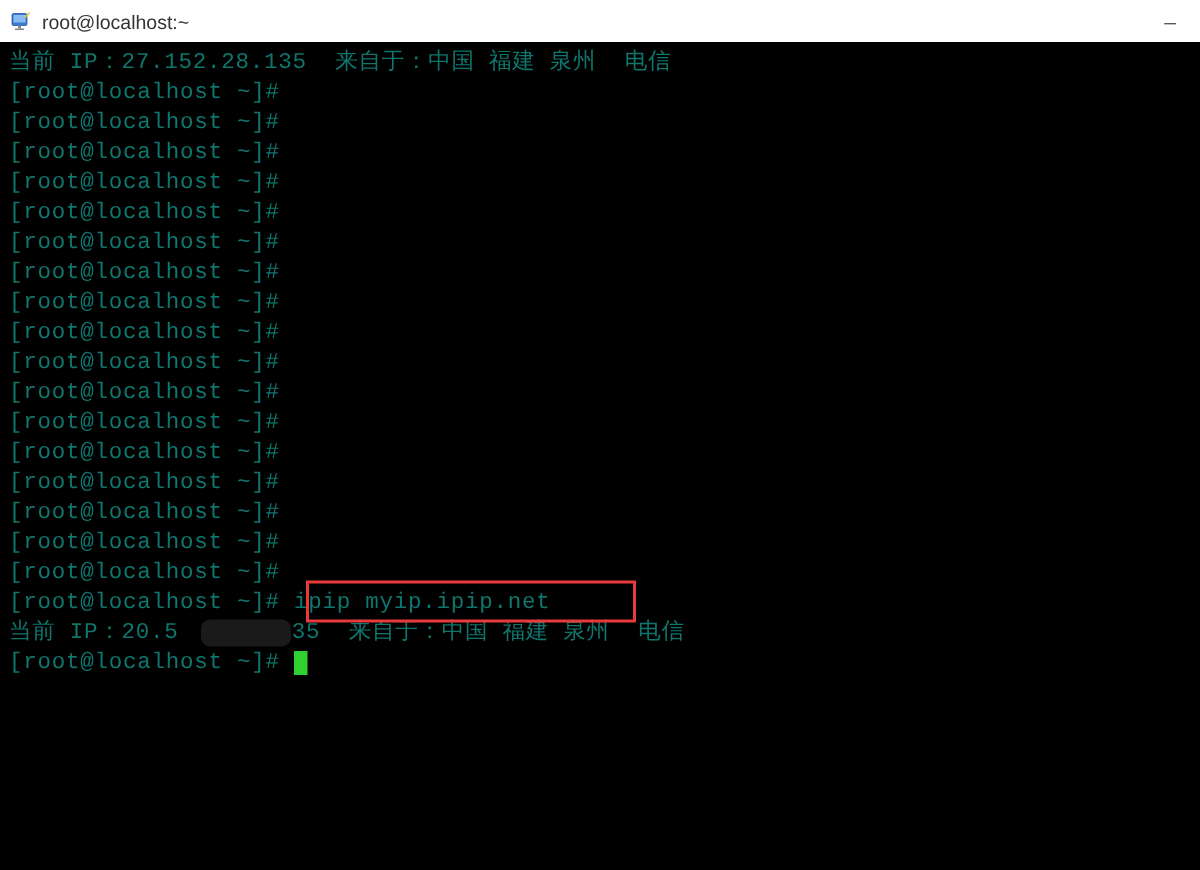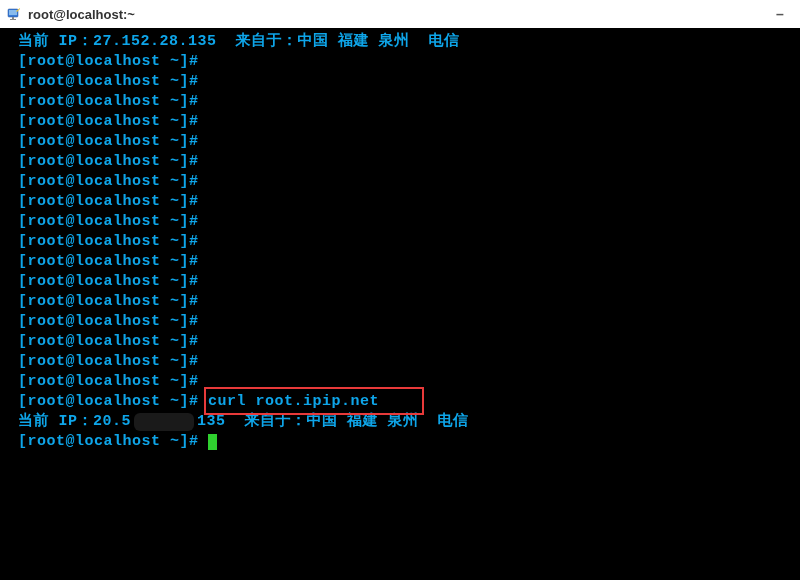--- a/index.html
+++ b/index.html
@@ -14,21 +14,20 @@
       font-family: "Segoe UI", Tahoma, sans-serif;
       overflow: hidden;
       position: relative;
     }
     .window {
       width: 100%;
       height: 100%;
       background: #ffffff;
       display: flex;
       flex-direction: column;
-      font-weight: bold;
     }
     .titlebar {
       height: 28px;
       background: #ffffff;
       display: flex;
       align-items: center;
       padding: 0 6px;
     }
     .titlebar-icon {
       width: 16px;
@@ -53,25 +52,25 @@
       height: 16px;
       display: flex;
       align-items: center;
       justify-content: center;
       color: #555;
       font-size: 14px;
     }
     .terminal {
       flex: 1;
       background: #000000;
-      color: #0ea5e9;
+      color: #0f766e;
       font-family: "Consolas", "Courier New", monospace;
       font-size: 15px;
       line-height: 20px;
-      padding: 4px 18px;
+      padding: 4px 6px;
       letter-spacing: 0.5px;
       position: relative;
       overflow: hidden;
     }
     .term-line {
       white-space: pre;
       height: 20px;
     }
     .highlight-box {
       position: absolute;
@@ -127,21 +126,21 @@
         <div class="term-line">[root@localhost ~]#</div>
         <div class="term-line">[root@localhost ~]#</div>
         <div class="term-line">[root@localhost ~]#</div>
         <div class="term-line">[root@localhost ~]#</div>
         <div class="term-line">[root@localhost ~]#</div>
         <div class="term-line">[root@localhost ~]#</div>
         <div class="term-line">[root@localhost ~]#</div>
         <div class="term-line">[root@localhost ~]#</div>
       </div>
 
-    <div class="term-line"><span>[root@localhost ~]# </span><span>curl root.ipip.net</span></div>
+    <div class="term-line"><span>[root@localhost ~]# </span><span>ipip myip.ipip.net</span></div>
 
     <div class="term-line"><span>当前 IP：20.5</span><span style="display:inline-block;width:66px;"></span><span>135  来自于：中国 福建 泉州  电信</span></div>
 
     <div class="term-line"><span>[root@localhost ~]# </span><span class="cursor-block"></span></div>
 
     <div class="highlight-box" style="left:204px; top:359px; width:220px; height:28px;"></div>
 
     <div class="smudge" style="left:134px; top:385px; width:60px; height:18px;"></div>
   </div>
 </div>

